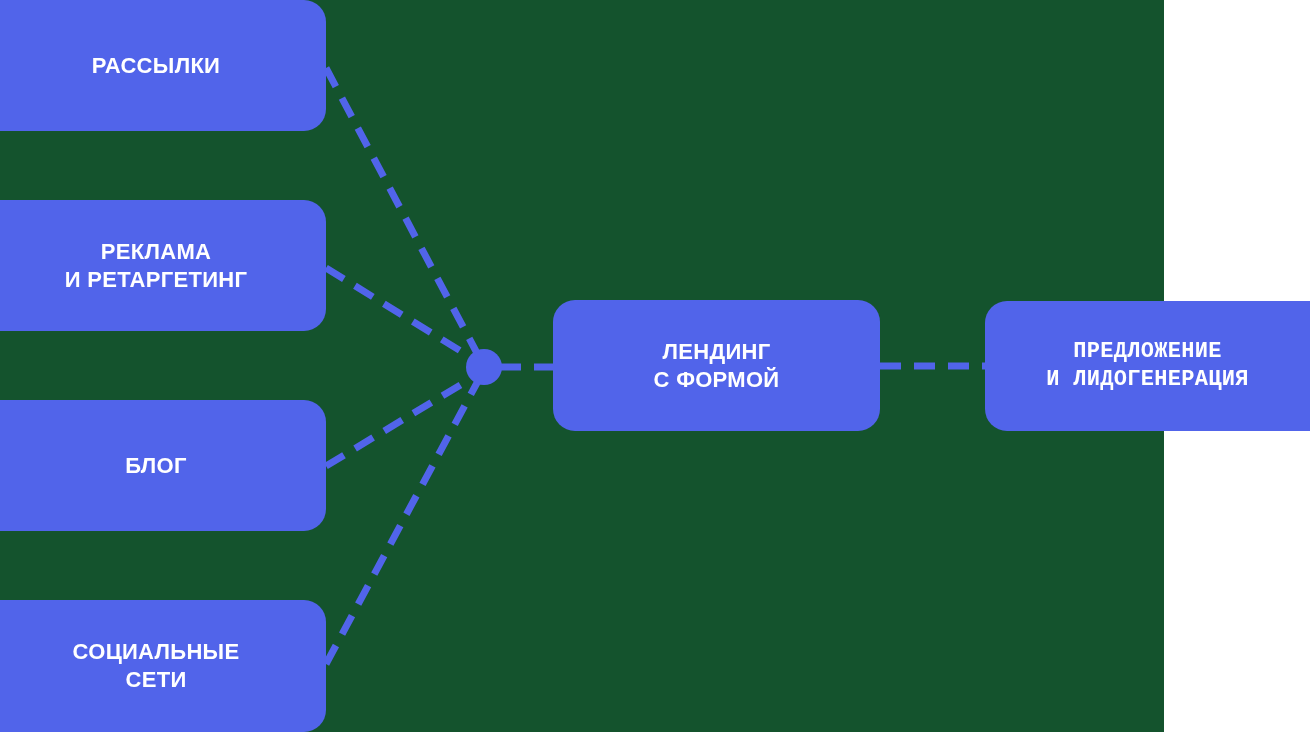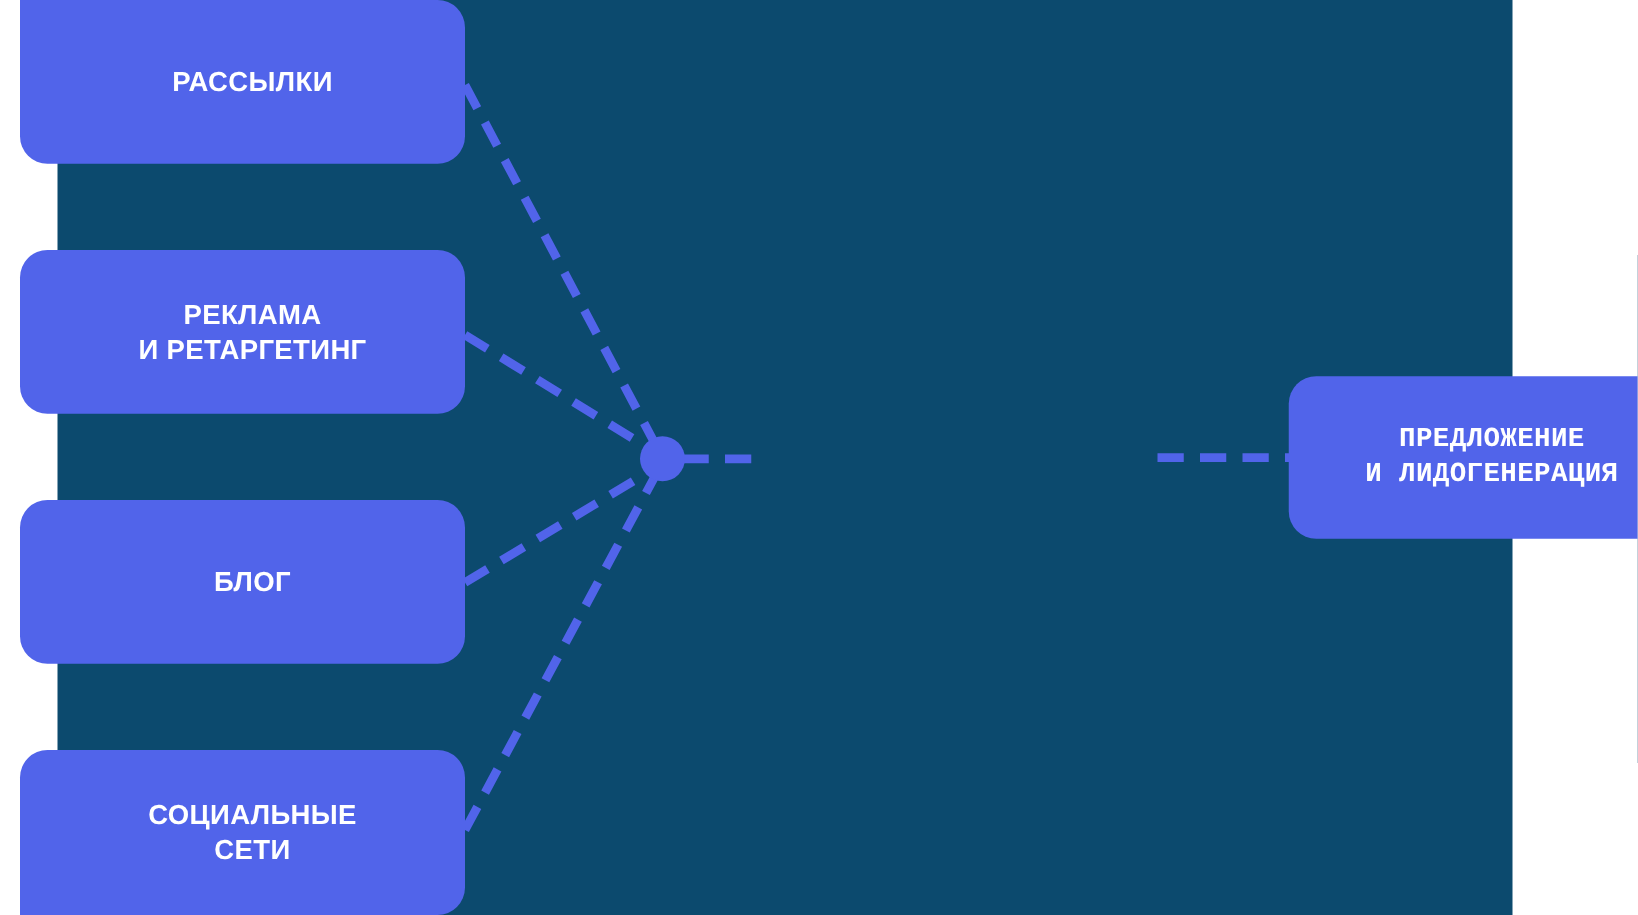--- a/index.html
+++ b/index.html
@@ -13,22 +13,21 @@
     position: relative;
     overflow: hidden;
     font-family: "Liberation Sans", sans-serif;
   }
   #stage {
     position: absolute;
     left: 0;
     top: 0;
     width: 1164px;
     height: 732px;
-    background: #0c4a6e;
-    margin-left: 46px;
+    background: #14532d;
   }
   svg.connectors {
     position: absolute;
     left: 0;
     top: 0;
     width: 1310px;
     height: 732px;
     pointer-events: none;
   }
   .node {
@@ -104,19 +103,23 @@
     <span class="label">БЛОГ</span>
   </div>
 
   <div class="node" id="src-3">
     <span class="label">СОЦИАЛЬНЫЕ
 СЕТИ</span>
   </div>
 
   <div class="hub"></div>
 
+  <div class="node" id="mid-0">
+    <span class="label">ЛЕНДИНГ
+С ФОРМОЙ</span>
+  </div>
 
   <div class="node" id="out-0">
     <span class="label">ПРЕДЛОЖЕНИЕ
 И ЛИДОГЕНЕРАЦИЯ</span>
   </div>
 
 </div>
 
 </body></html>

